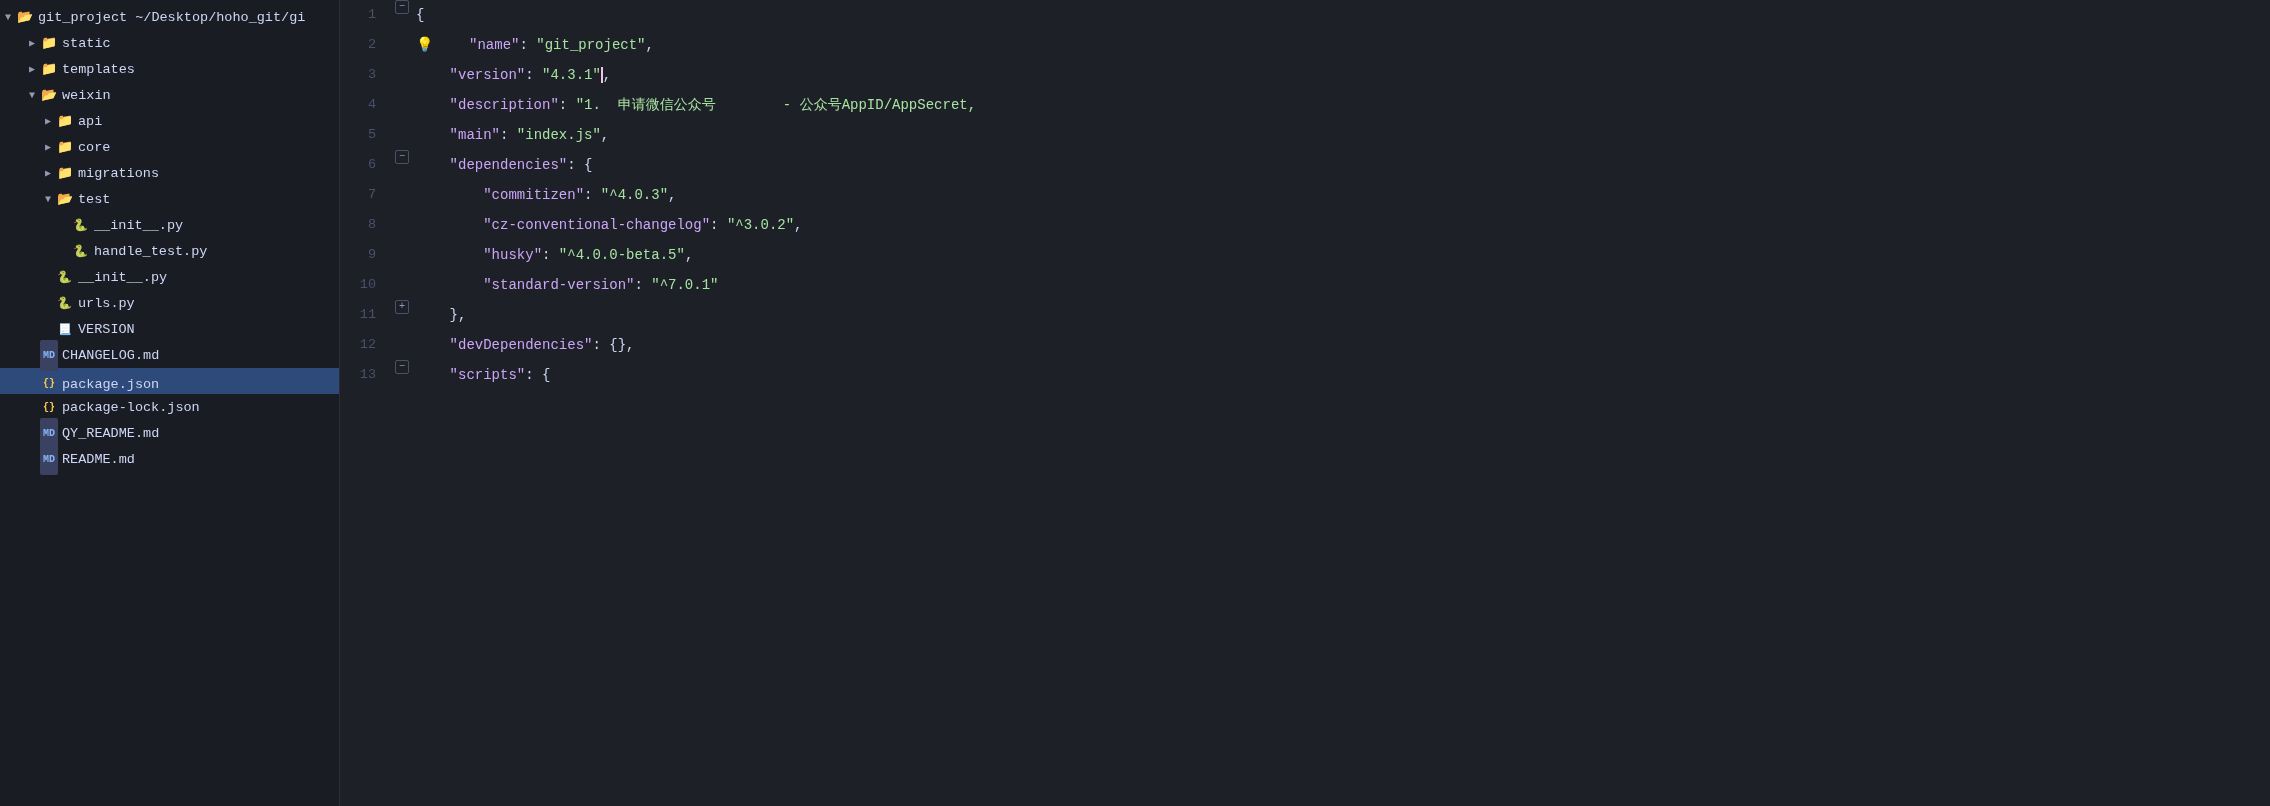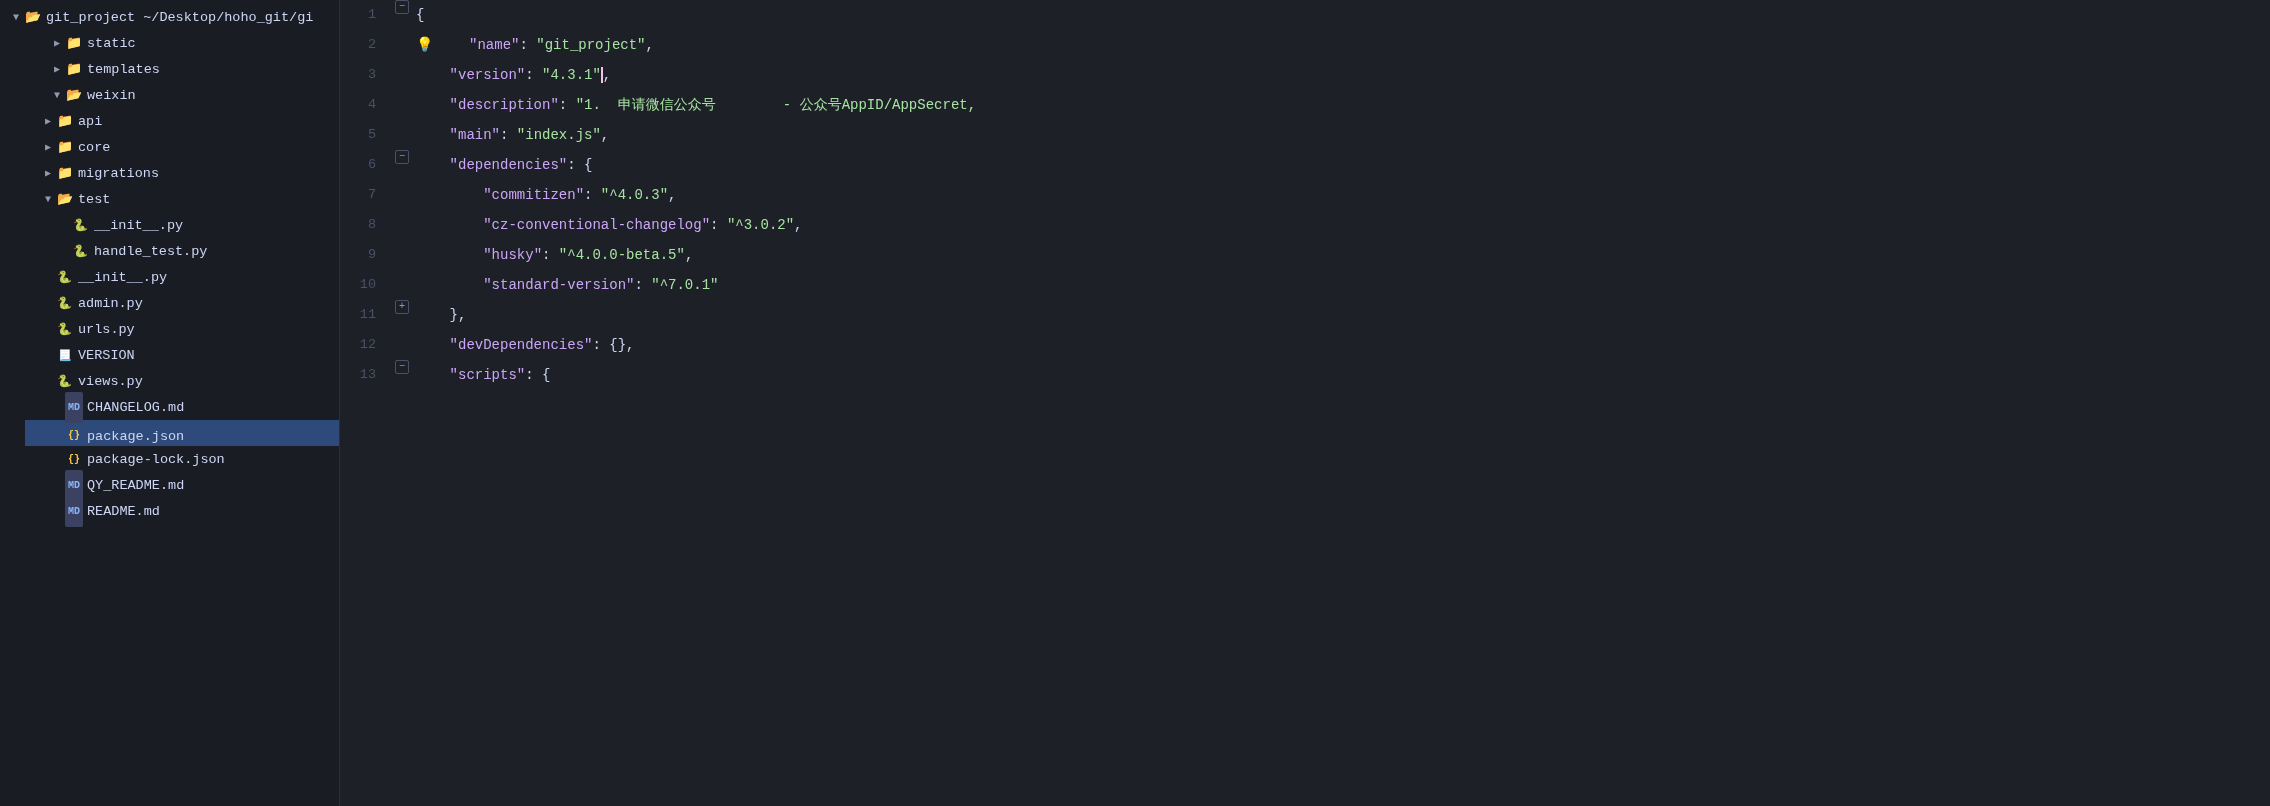--- a/index.html
+++ b/index.html
@@ -27,22 +27,22 @@
       display: flex;
       align-items: center;
       padding: 2px 0;
       cursor: pointer;
       white-space: nowrap;
       font-size: 13.5px;
       color: #cdd6f4;
       height: 26px;
     }
     .tree-item.selected { background: #2d4a7a; align-items: flex-end; }
-    .indent-0 { padding-left: 8px; }
-    .indent-1 { padding-left: 24px; margin-left: 25px; }
+    .indent-0 { }
+    .indent-1 { padding-left: 24px; }
     .indent-2 { padding-left: 40px; }
     .indent-3 { padding-left: 56px; }
     .arrow {
       width: 16px;
       height: 16px;
       display: inline-flex;
       align-items: center;
       justify-content: center;
       font-size: 10px;
       color: #9399b2;
@@ -222,36 +222,26 @@
       <span class="item-label">handle_test.py</span>
     </div>
     <div class="tree-item indent-2">
       <span class="arrow empty"></span>
       <span class="file-icon py-icon"></span>
       <span class="item-label">__init__.py</span>
     </div>
     <div class="tree-item indent-2">
       <span class="arrow empty"></span>
       <span class="file-icon py-icon"></span>
-      <span class="item-label">admin.py</span>
-    </div>
-    <div class="tree-item indent-2">
-      <span class="arrow empty"></span>
-      <span class="file-icon py-icon"></span>
       <span class="item-label">urls.py</span>
     </div>
     <div class="tree-item indent-2">
       <span class="arrow empty"></span>
       <span class="file-icon txt-icon"></span>
       <span class="item-label">VERSION</span>
-    </div>
-    <div class="tree-item indent-2">
-      <span class="arrow empty"></span>
-      <span class="file-icon py-icon"></span>
-      <span class="item-label">views.py</span>
     </div>
     <div class="tree-item indent-1">
       <span class="arrow empty"></span>
       <span class="md-badge">MD</span>
       <span class="item-label">CHANGELOG.md</span>
     </div>
     <div class="tree-item selected indent-1">
       <span class="arrow empty"></span>
       <span class="file-icon json-icon"></span>
       <span class="item-label">package.json</span>

